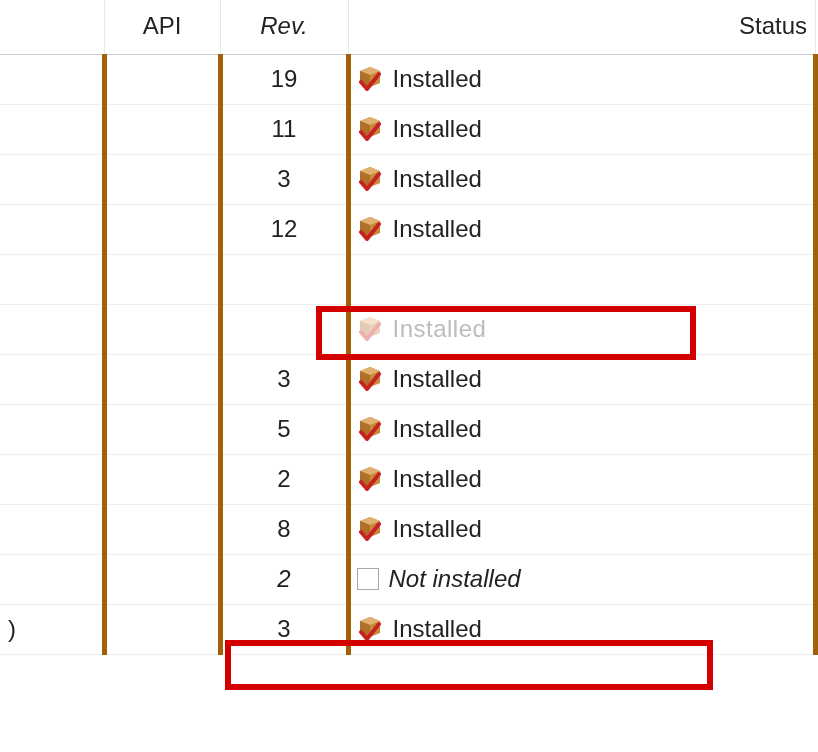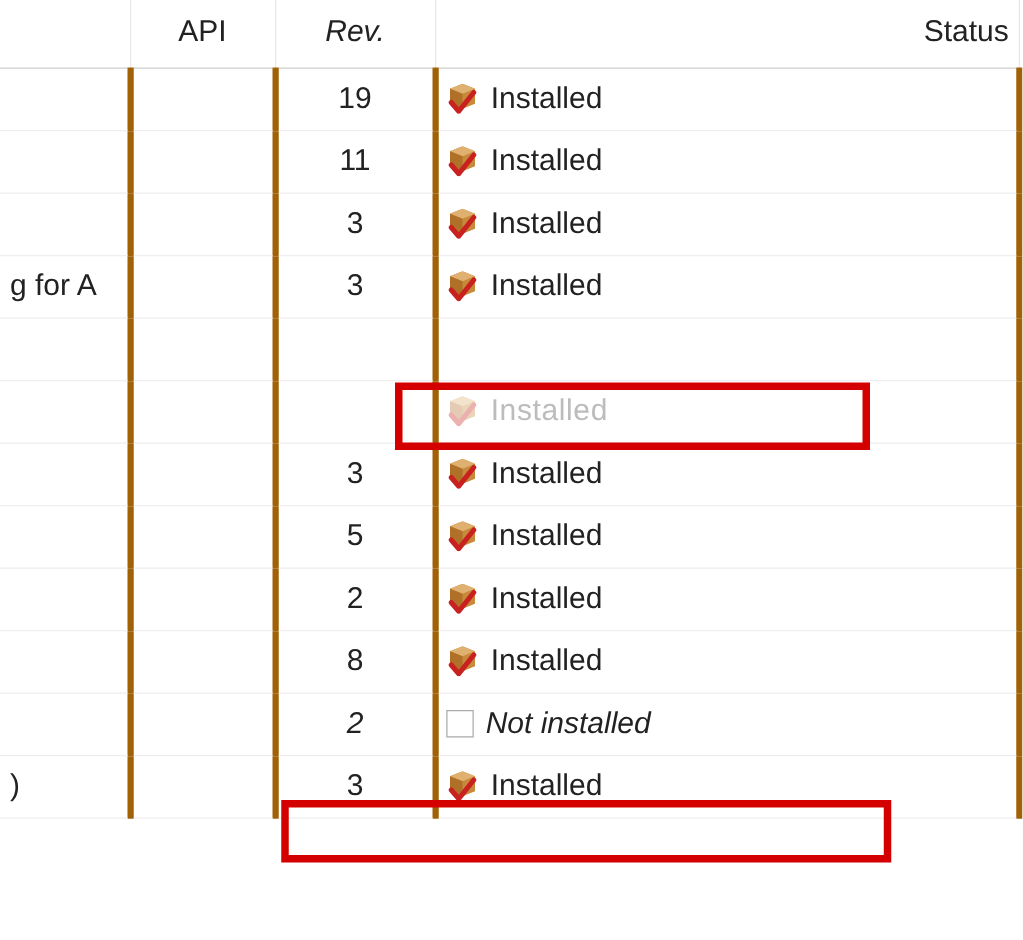--- a/index.html
+++ b/index.html
@@ -147,23 +147,23 @@
     <path d="M3 4 L13 8 L23 4 L13 0 Z" fill="#e0b070"></path>
     <path d="M3 4 L13 8 L13 20 L3 16 Z" fill="#b07028"></path>
     <path d="M4 15 L10 22 L22 7" fill="none" stroke="#c92020" stroke-width="4" stroke-linecap="round" stroke-linejoin="round"></path>
   </svg>
             </span>
             <span>Installed</span>
           </div>
         </td>
       </tr>
       <tr class="row">
-        <td class="cell name">g for A</td>
-        <td class="cell api"></td>
-        <td class="cell rev">3</td>
+        <td class="cell name"></td>
+        <td class="cell api"></td>
+        <td class="cell rev">12</td>
         <td class="cell status">
           <div class="status-wrap">
             <span class="icon-installed">
               <svg viewBox="0 0 26 24" width="26" height="24">
     <path d="M3 4 L13 0 L23 4 L23 16 L13 20 L3 16 Z" fill="#c78a3a"></path>
     <path d="M3 4 L13 8 L23 4 L13 0 Z" fill="#e0b070"></path>
     <path d="M3 4 L13 8 L13 20 L3 16 Z" fill="#b07028"></path>
     <path d="M4 15 L10 22 L22 7" fill="none" stroke="#c92020" stroke-width="4" stroke-linecap="round" stroke-linejoin="round"></path>
   </svg>
             </span>

